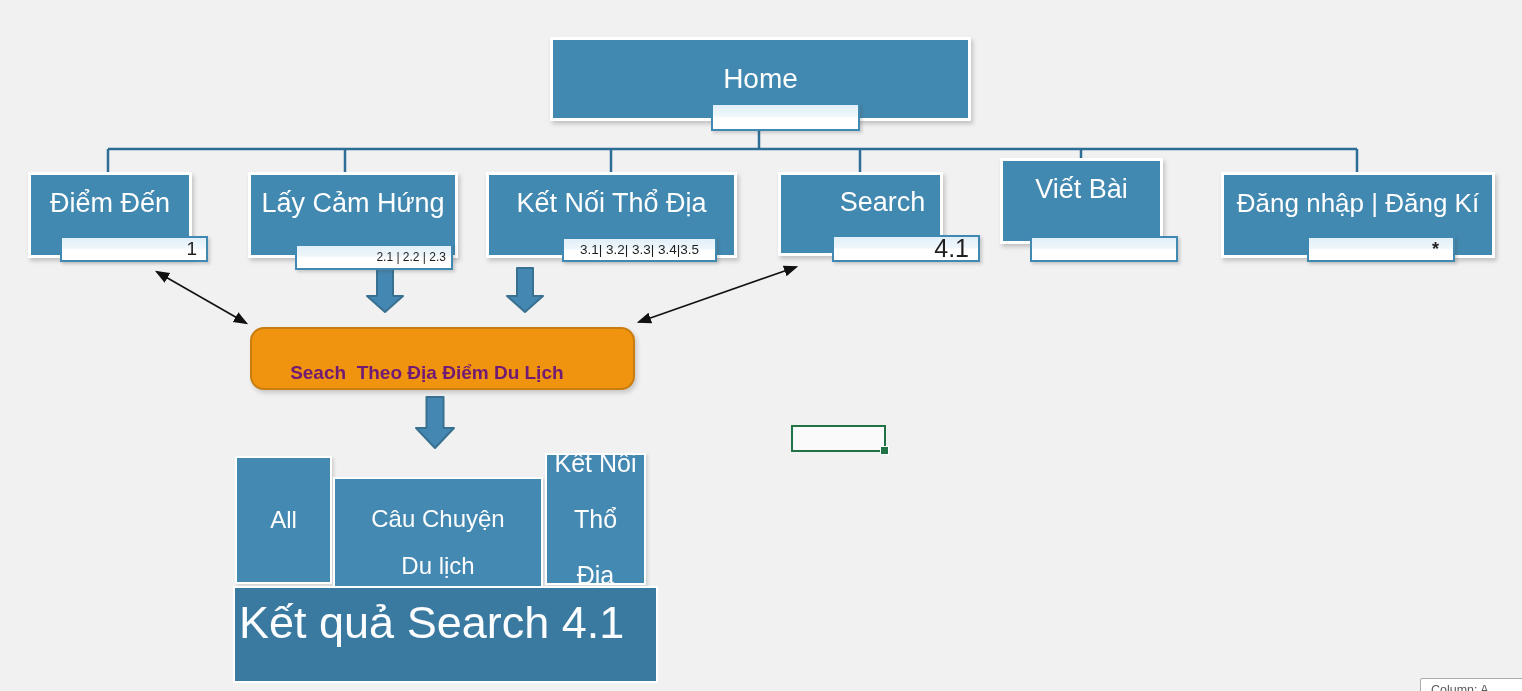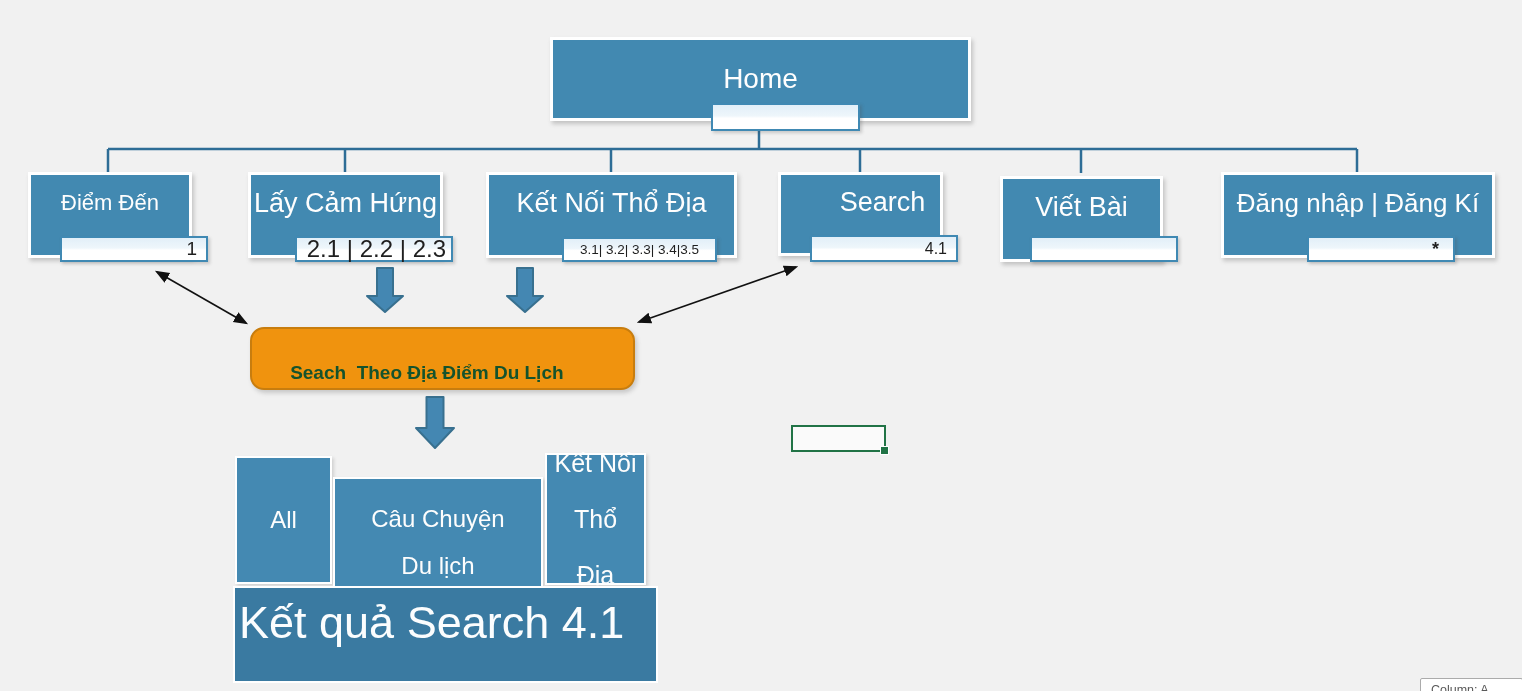--- a/index.html
+++ b/index.html
@@ -10,43 +10,43 @@
   .node{position:absolute; z-index:2; background:#4289b1; border:3px solid #ffffff;
         box-shadow:2px 3px 4px rgba(80,80,80,.28);
         color:#fefefe; display:flex; align-items:center; justify-content:center;
         box-sizing:border-box;}
   .node .lbl{white-space:nowrap;}
 
   .node-home{left:550px; top:37px; width:421px; height:84px; font-size:28px;}
   .node-home .lbl{}
 
   .lvl2 .lbl{margin-bottom:24px;}
-  .node-p0{left:28px;  top:172px; width:164px; height:86px; font-size:22px;}
-  .node-p1{left:248px; top:172px; width:195px; height:86px; font-size:27px;}
+  .node-p0{left:28px;  top:172px; width:164px; height:86px; font-size:27px;}
+  .node-p1{left:248px; top:172px; width:210px; height:86px; font-size:27px;}
   .node-p2{left:486px; top:172px; width:251px; height:86px; font-size:27px;}
   .node-p3{left:778px; top:172px; width:165px; height:84px; font-size:27px;padding-left:44px;}
-  .node-p4{left:1000px;top:176px; width:163px; height:86px; font-size:27px;}
+  .node-p4{left:1000px;top:158px; width:163px; height:86px; font-size:27px;}
   .node-p5{left:1221px;top:172px; width:274px; height:86px; font-size:26px;}
 
   .subbar{position:absolute; z-index:3; box-sizing:border-box;
           background:linear-gradient(#e2eff8 0%, #eef6fb 45%, #ffffff 55%, #ffffff 100%);
           border:2px solid #4089b3; box-shadow:2px 2px 3px rgba(80,80,80,.25);
           display:flex; align-items:center; justify-content:flex-end;
           font-size:19px; color:#1f1f1f; padding:0 9px;}
   .sub-home{left:711px; top:103px; width:149px; height:28px;}
   .sub-0{left:60px;  top:236px; width:148px; height:26px;}
-  .sub-1{left:295px; top:236px; width:158px; height:26px; font-size:24px; padding:0 5px;}
+  .sub-1{left:295px; top:244px; width:158px; height:26px; font-size:12px; padding:0 5px;}
   .sub-2{left:562px; top:237px; width:155px; height:25px; font-size:13.5px; justify-content:center;}
-  .sub-3{left:810px; top:235px; width:148px; height:27px; font-size:16px;}
+  .sub-3{left:832px; top:235px; width:148px; height:27px; font-size:25px;}
   .sub-4{left:1030px;top:236px; width:148px; height:26px;}
   .sub-5{left:1307px;top:236px; width:148px; height:26px; font-size:18px; padding:0 14px; font-weight:bold;}
 
   .orange-box{position:absolute; z-index:2; left:250px; top:327px; width:385px; height:63px;
           box-sizing:border-box; background:#f0930e; border:2.5px solid #c87d0e; border-radius:14px;
-          color:#14532d; font-weight:bold; font-size:19px; padding:11px 0 0 17px;
+          color:#701a75; font-weight:bold; font-size:19px; padding:11px 0 0 17px;
           white-space:pre-wrap; box-shadow:2px 3px 4px rgba(80,80,80,.25);}
 
   .tab{position:absolute; z-index:2; box-sizing:border-box; background:#4489b2;
        border:2px solid #ffffff; color:#fdfdfd; display:flex; flex-direction:column;
        align-items:center; justify-content:center; text-align:center; font-size:24px;
        box-shadow:2px 2px 3px rgba(80,80,80,.2);}
   .tab-0{left:235px; top:456px; width:97px;  height:128px;}
   .tab-1{left:333px; top:453px; width:210px; height:131px; line-height:1.95;margin-top:24px;}
   .tab-2{left:545px; top:453px; width:101px; height:132px; line-height:1.4; font-size:25px;gap:21px;}
   .tab .tline{display:block;}

